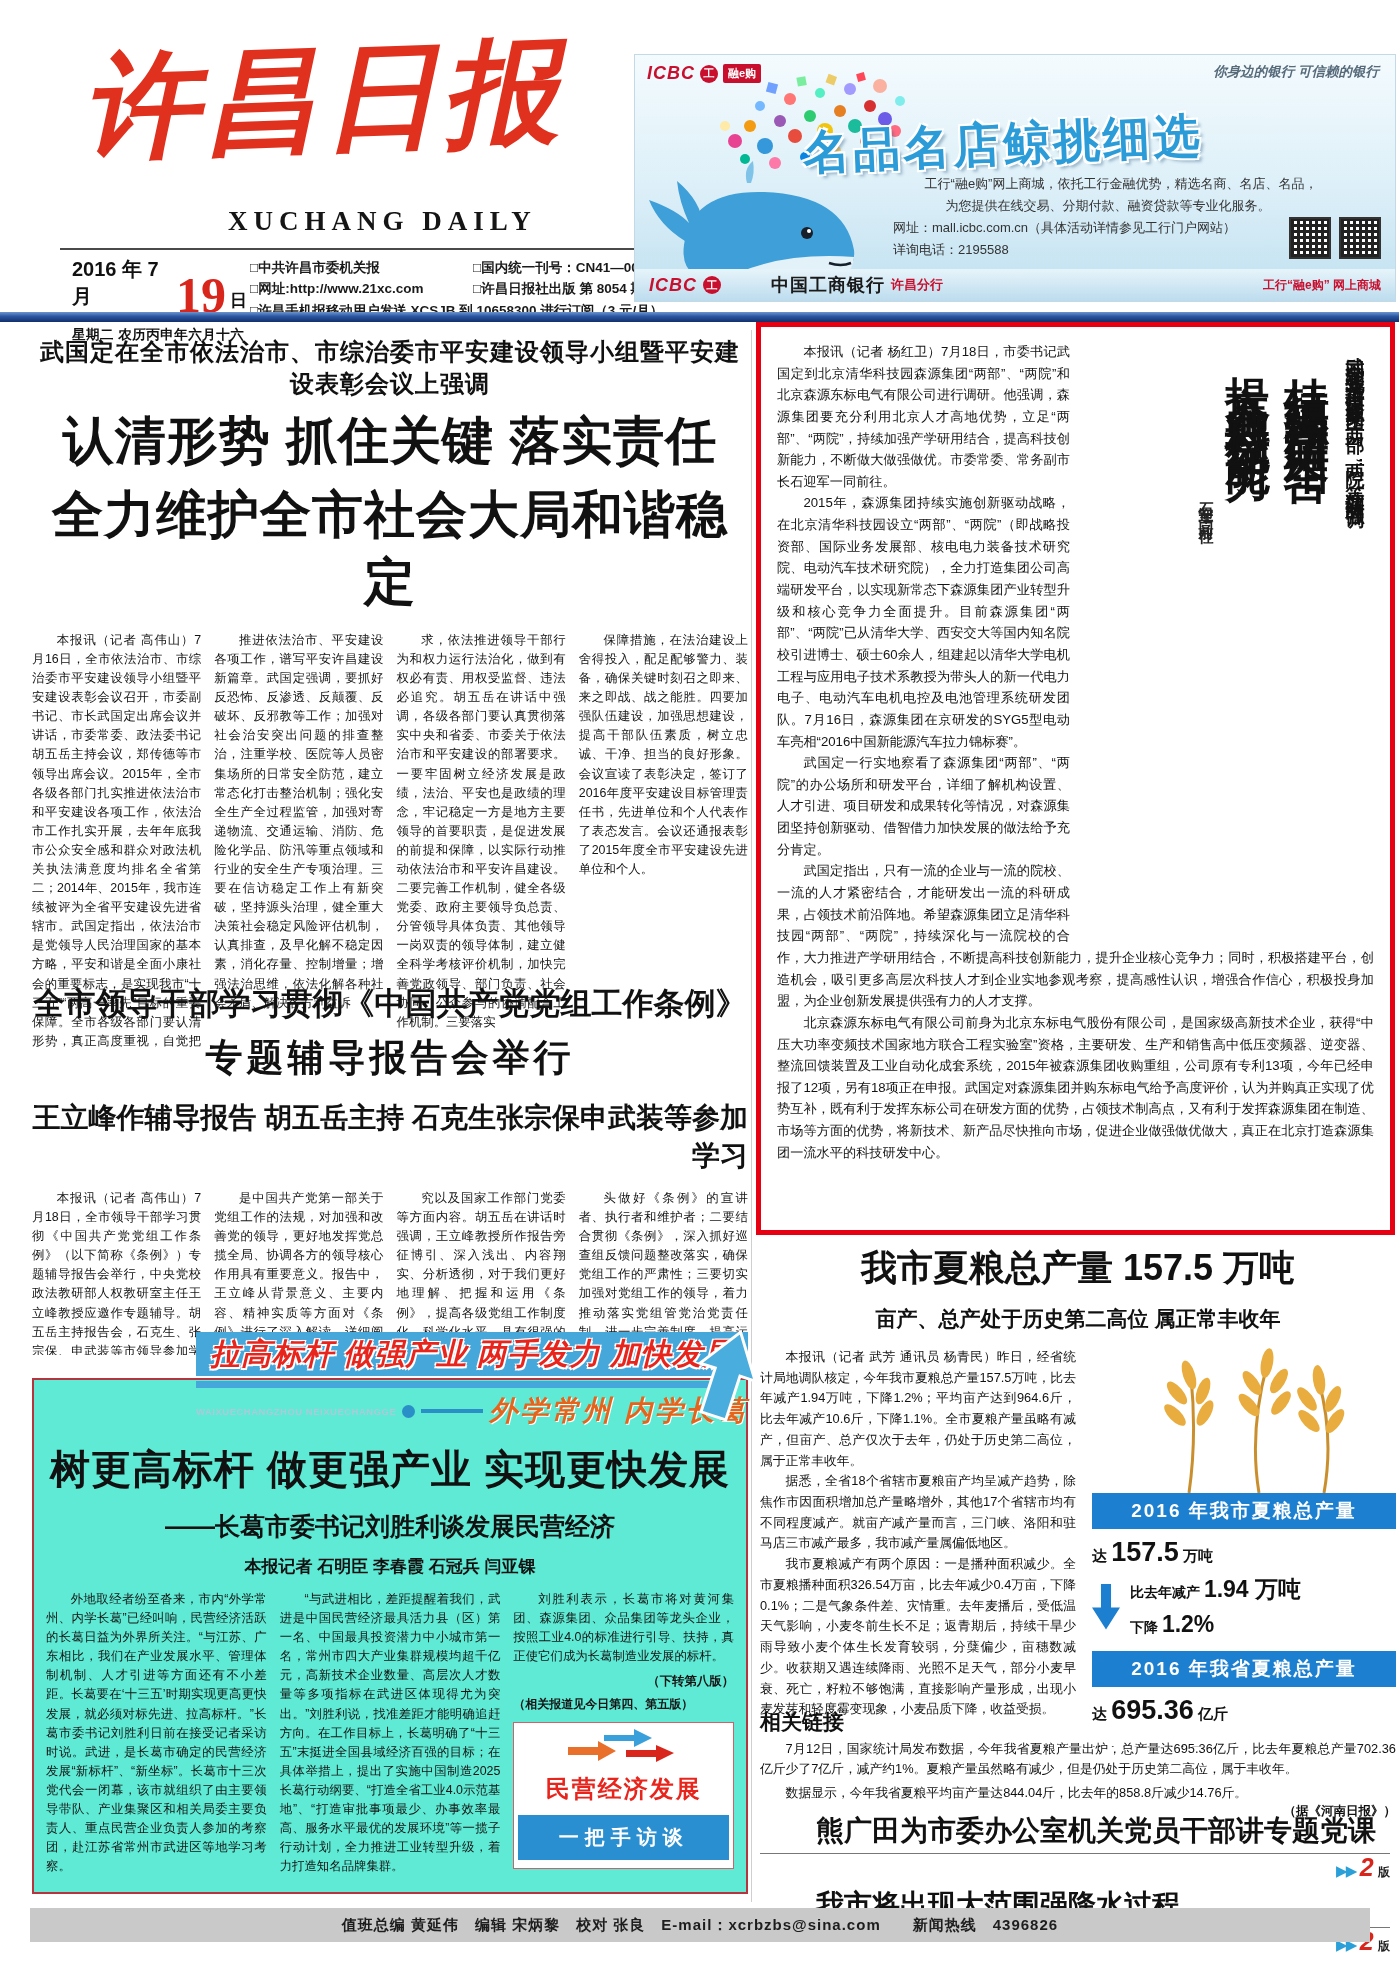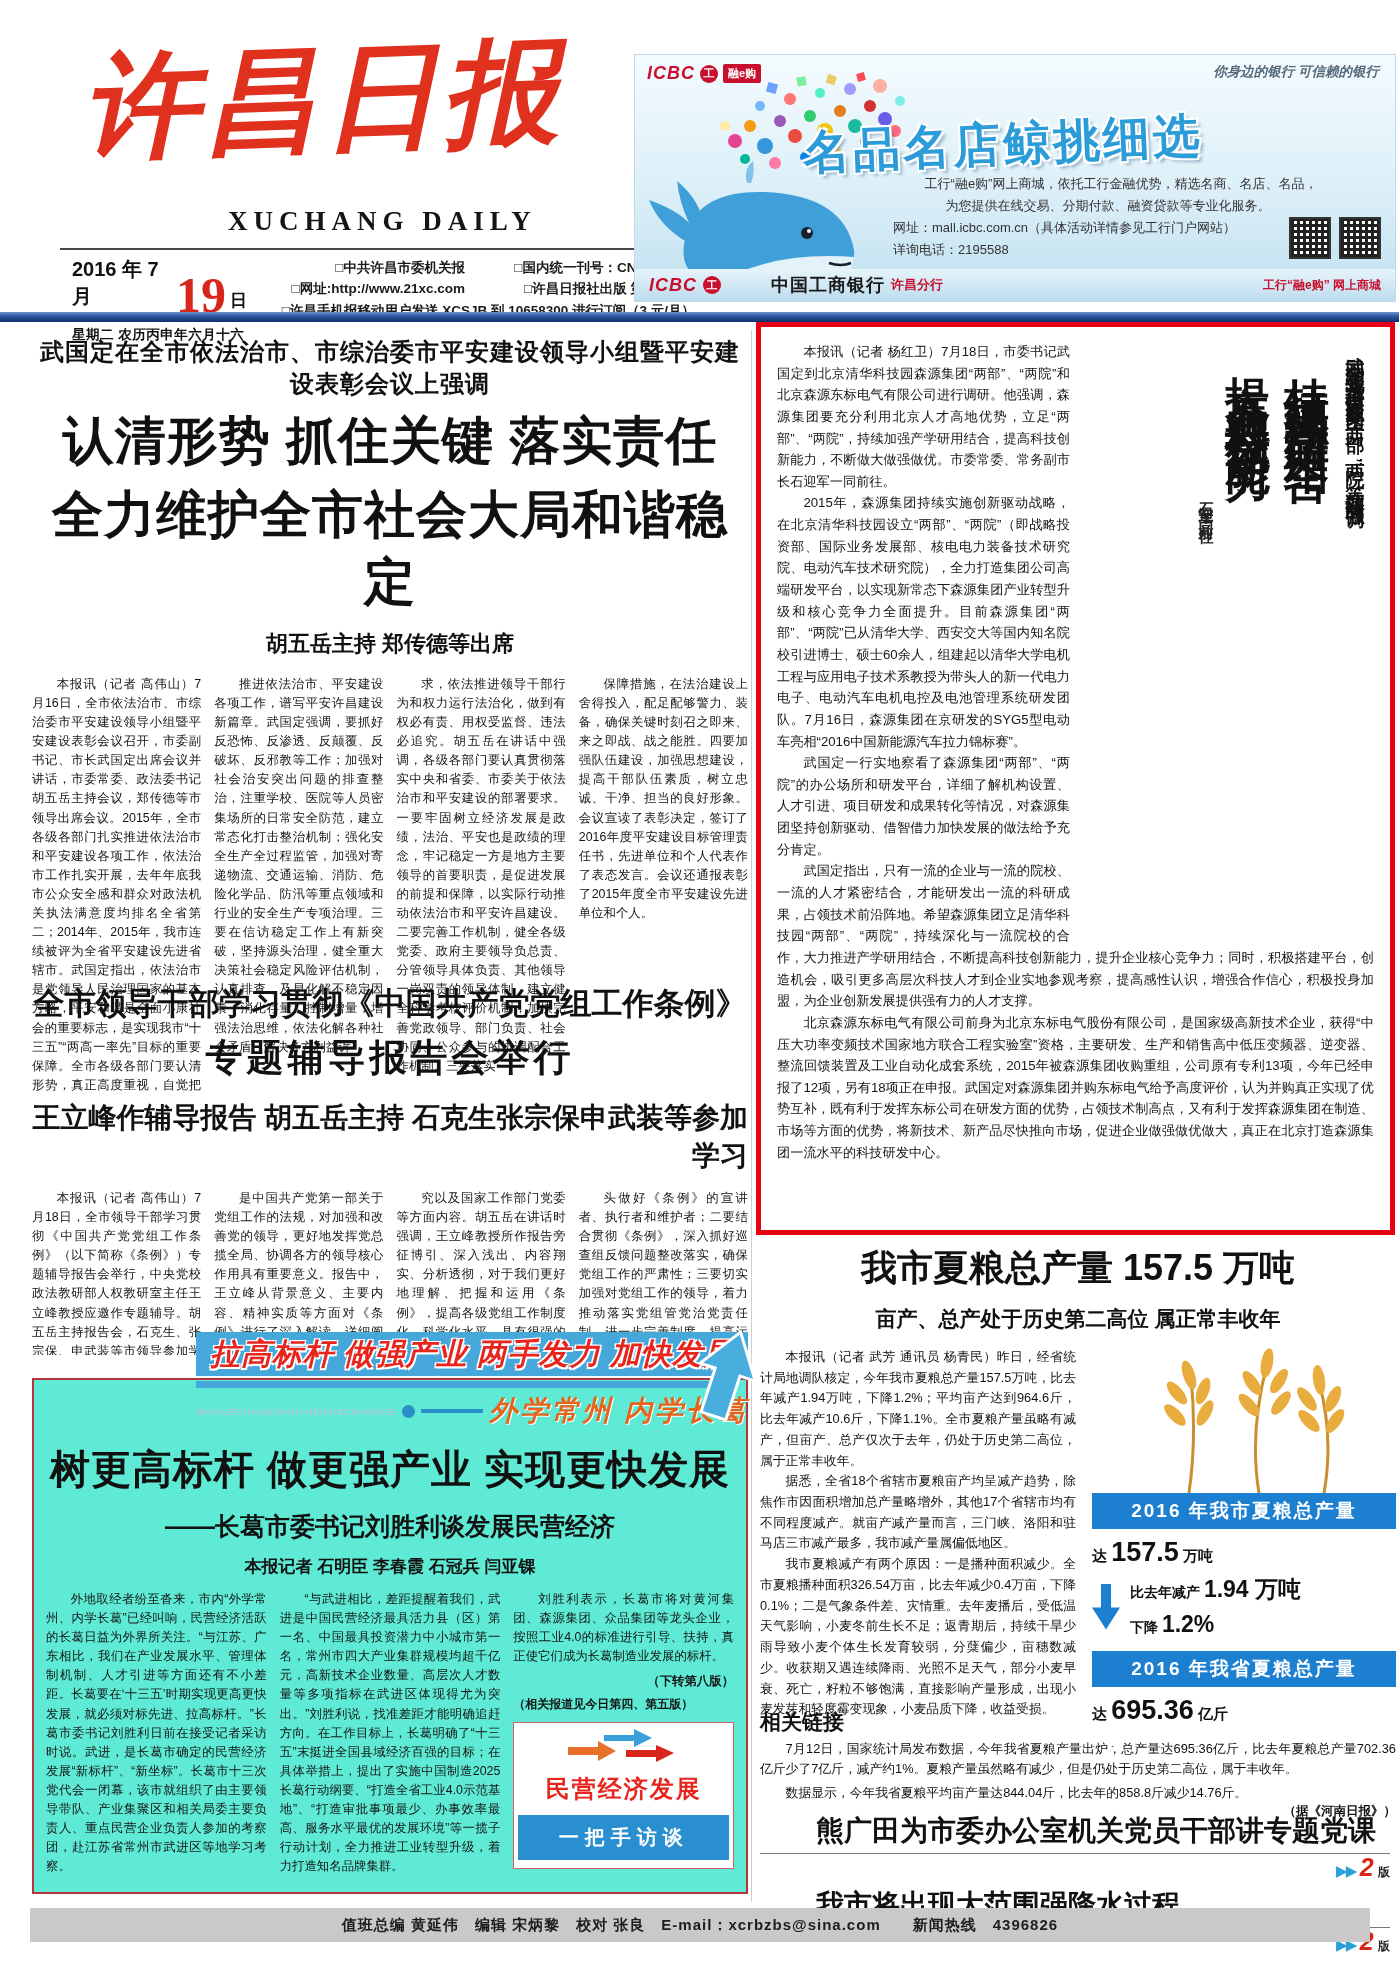--- a/index.html
+++ b/index.html
@@ -14,21 +14,21 @@
     font-weight:bold; font-size:27px; letter-spacing:6px; color:#151515; }
   .masthead-rule { position:absolute; left:60px; top:248px; width:622px; height:2px; background:#4a4a4a; }
   .date-block { position:absolute; left:72px; top:256px; width:175px; }
   .date-row { display:flex; align-items:flex-end; gap:4px; }
   .date-prefix { font-size:20px; font-weight:bold; padding-bottom:8px; }
   .date-day { font-size:50px; font-weight:bold; color:#d9261c; line-height:0.9; font-family:"Liberation Serif",serif; }
   .date-suffix { font-size:17px; font-weight:bold; padding-bottom:6px; }
   .date-lunar { font-size:13.5px; font-weight:bold; margin-top:8px; letter-spacing:0.5px; }
   .pub-info { position:absolute; left:250px; top:258px; width:445px; font-size:13.5px; font-weight:bold;
     color:#1a1a1a; line-height:1.5; }
-  .pub-grid { display:grid; grid-template-columns:215px 1fr; gap:1px 8px;text-align:right; }
+  .pub-grid { display:grid; grid-template-columns:215px 1fr; gap:1px 8px; }
   .pub-grid .span2 { grid-column:1 / span 2; }
 
   
   .ad { position:absolute; left:634px; top:54px; width:762px; height:248px;
     background:linear-gradient(180deg,#f4fbfe 0%,#dcEFf8 55%,#bfe0f0 100%);
     background-color:#ddeef7; border:1px solid #c3d9e6; overflow:hidden; }
   .ad-slogan { position:absolute; right:16px; top:8px; font-size:13.5px; font-style:italic; color:#566a7a; font-weight:bold; }
   .ad-brand-top { position:absolute; left:12px; top:8px; display:flex; align-items:center; gap:5px; }
   .icbc-text { font-size:18px; font-weight:bold; font-style:italic; color:#c8102e; letter-spacing:1px; }
   .icbc-circle { width:18px; height:18px; border-radius:50%; background:#c8102e; color:#fff; font-size:11px;
@@ -251,21 +251,20 @@
       <span class="ad-bottom-right">工行“融e购” 网上商城</span>
     </div>
   </div>
 
   <div class="blue-rule"></div>
 
   <div class="lead">
     <div class="lead-kicker">武国定在全市依法治市、市综治委市平安建设领导小组暨平安建设表彰会议上强调</div>
     <div class="lead-h1">认清形势  抓住关键  落实责任</div>
     <div class="lead-h1">全力维护全市社会大局和谐稳定</div>
-    <div class="lead-sub">胡五岳主持 郑传德等出席</div>
     <div class="lead-body cols">
       <div class="col">
           <p>本报讯（记者 高伟山）7月16日，全市依法治市、市综治委市平安建设领导小组暨平安建设表彰会议召开，市委副书记、市长武国定出席会议并讲话，市委常委、政法委书记胡五岳主持会议，郑传德等市领导出席会议。2015年，全市各级各部门扎实推进依法治市和平安建设各项工作，依法治市工作扎实开展，去年年底我市公众安全感和群众对政法机关执法满意度均排名全省第二；2014年、2015年，我市连续被评为全省平安建设先进省辖市。武国定指出，依法治市是党领导人民治理国家的基本方略，平安和谐是全面小康社会的重要标志，是实现我市“十三五”“两高一率先”目标的重要保障。全市各级各部门要认清形势，真正高度重视，自觉把思想和行动统一到中央和省委、市委的决策部署上来，扎实</p>
         </div>
       <div class="col">
           <p>推进依法治市、平安建设各项工作，谱写平安许昌建设新篇章。武国定强调，要抓好反恐怖、反渗透、反颠覆、反破坏、反邪教等工作；加强对社会治安突出问题的排查整治，注重学校、医院等人员密集场所的日常安全防范，建立常态化打击整治机制；强化安全生产全过程监管，加强对寄递物流、交通运输、消防、危险化学品、防汛等重点领域和行业的安全生产专项治理。三要在信访稳定工作上有新突破，坚持源头治理，健全重大决策社会稳定风险评估机制，认真排查，及早化解不稳定因素，消化存量、控制增量；增强法治思维，依法化解各种社会矛盾、解决各方利益诉</p>
         </div>
       <div class="col">
           <p>求，依法推进领导干部行为和权力运行法治化，做到有权必有责、用权受监督、违法必追究。胡五岳在讲话中强调，各级各部门要认真贯彻落实中央和省委、市委关于依法治市和平安建设的部署要求。一要牢固树立经济发展是政绩，法治、平安也是政绩的理念，牢记稳定一方是地方主要领导的首要职责，是促进发展的前提和保障，以实际行动推动依法治市和平安许昌建设。二要完善工作机制，健全各级党委、政府主要领导负总责、分管领导具体负责、其他领导一岗双责的领导体制，建立健全科学考核评价机制，加快完善党政领导、部门负责、社会协同、公众参与的协调配合工作机制。三要落实</p>
         </div>

